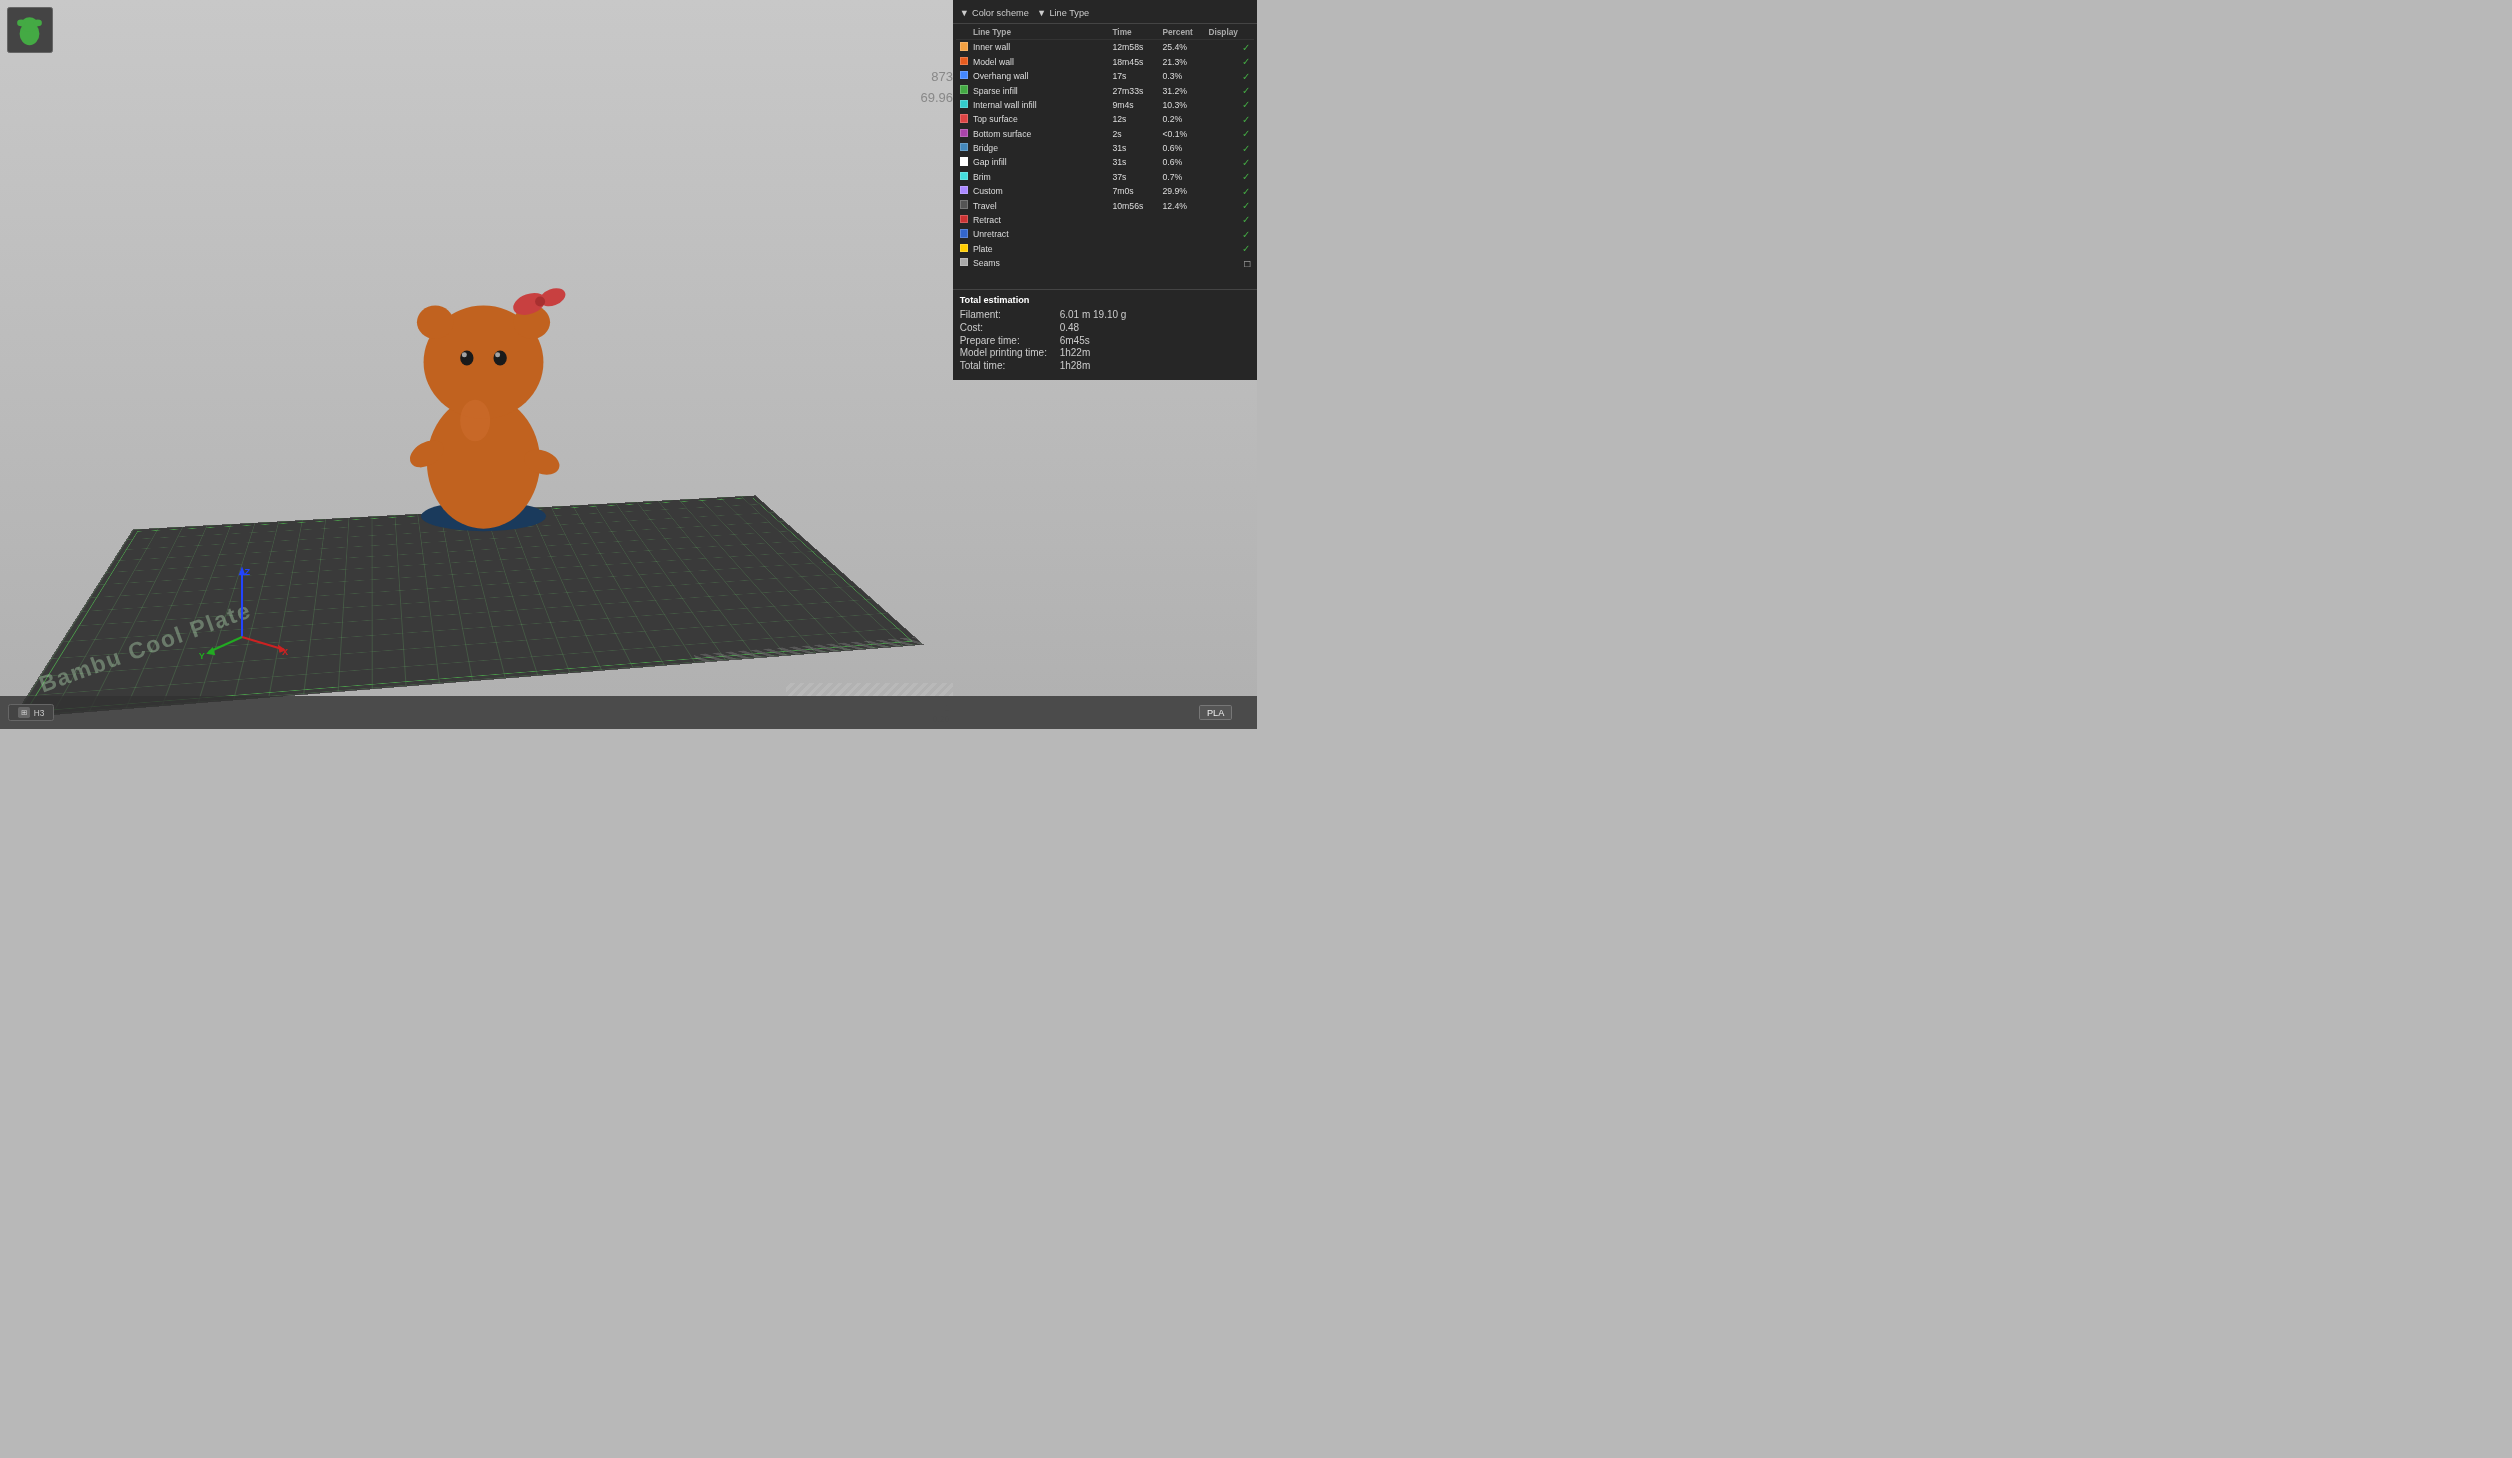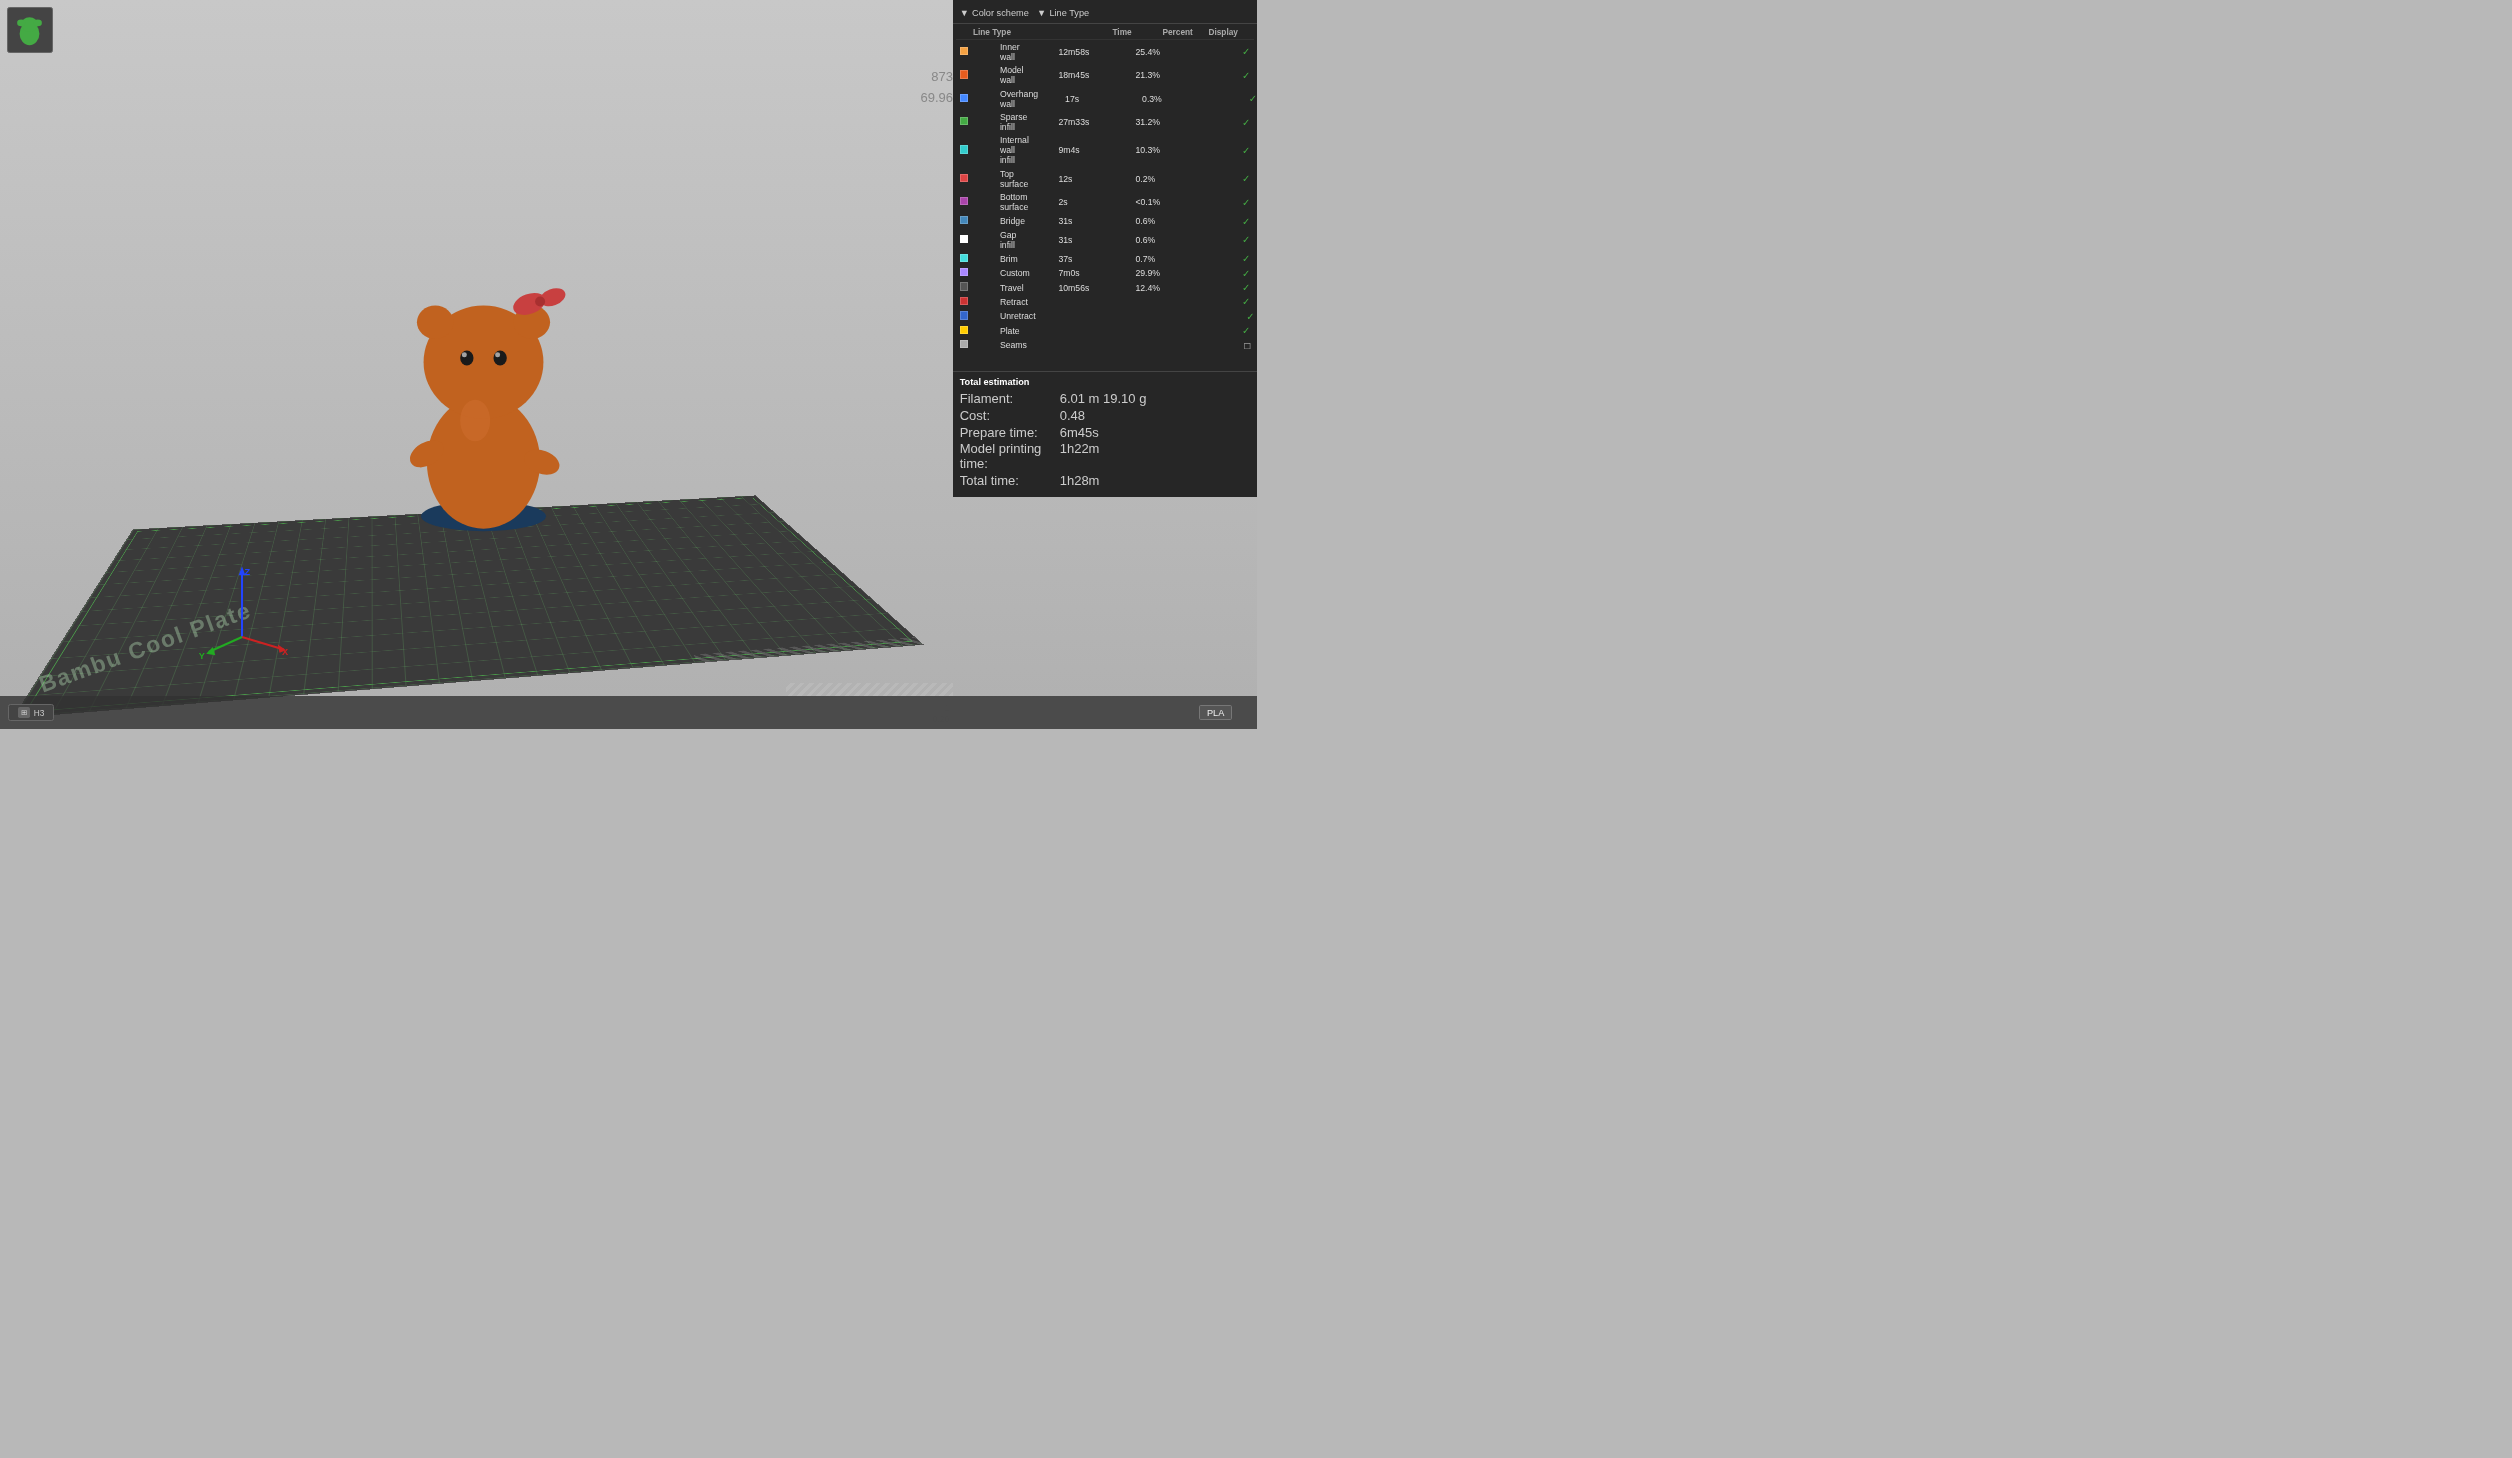--- a/index.html
+++ b/index.html
@@ -147,21 +147,20 @@
       font-weight: bold;
       border-bottom: 0.8px solid #333;
     }
 
     .table-row {
       display: grid;
       grid-template-columns: 13.3px 1fr 50px 46px 42px;
       padding: 1.7px 3.3px;
       align-items: center;
       font-size: 8.7px;
-      gap: 27px;
     }
 
     .color-swatch {
       width: 8.3px;
       height: 8.3px;
       display: inline-block;
       border: 0.8px solid rgba(255,255,255,0.2);
     }
 
     .display-check {
@@ -185,21 +184,21 @@
     .total-title {
       font-weight: bold;
       color: #fff;
       font-size: 9.2px;
       margin-bottom: 3.3px;
     }
 
     .total-row {
       display: grid;
       grid-template-columns: 100px 1fr;
-      font-size: 13px;
+      font-size: 10px;
       color: #ccc;
       padding: 0.8px 0;
     }
 
     
     .side-numbers {
       position: absolute;
       right: 304px;
       top: 67px;
       color: #888;

